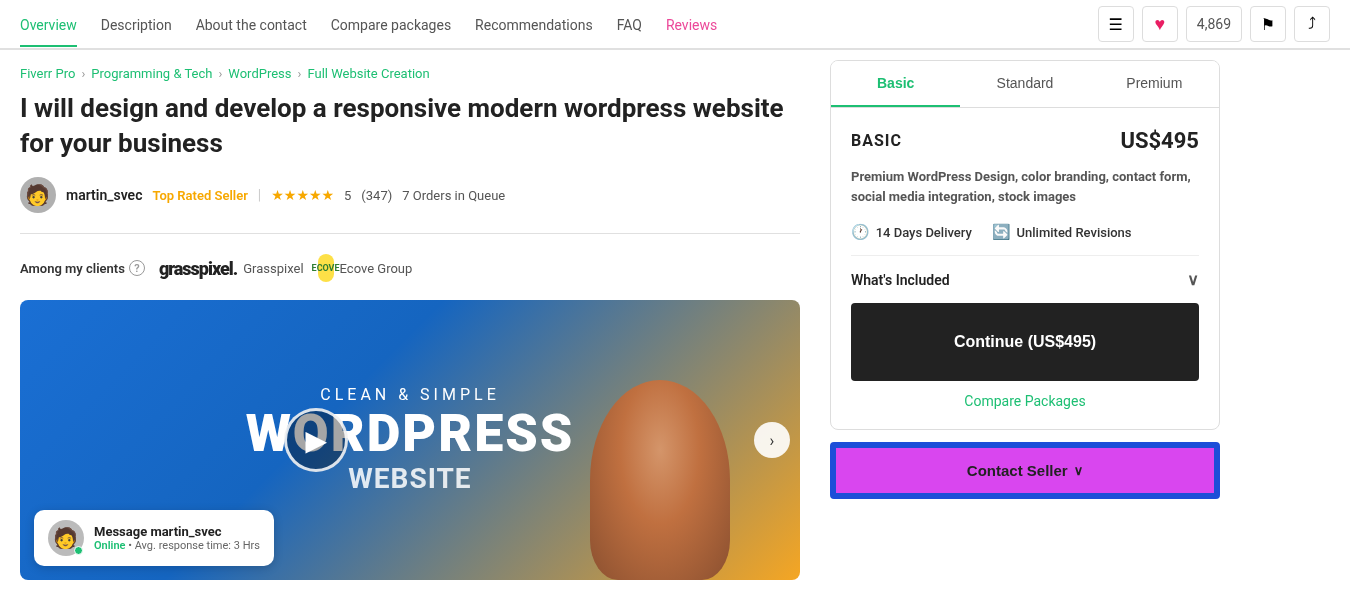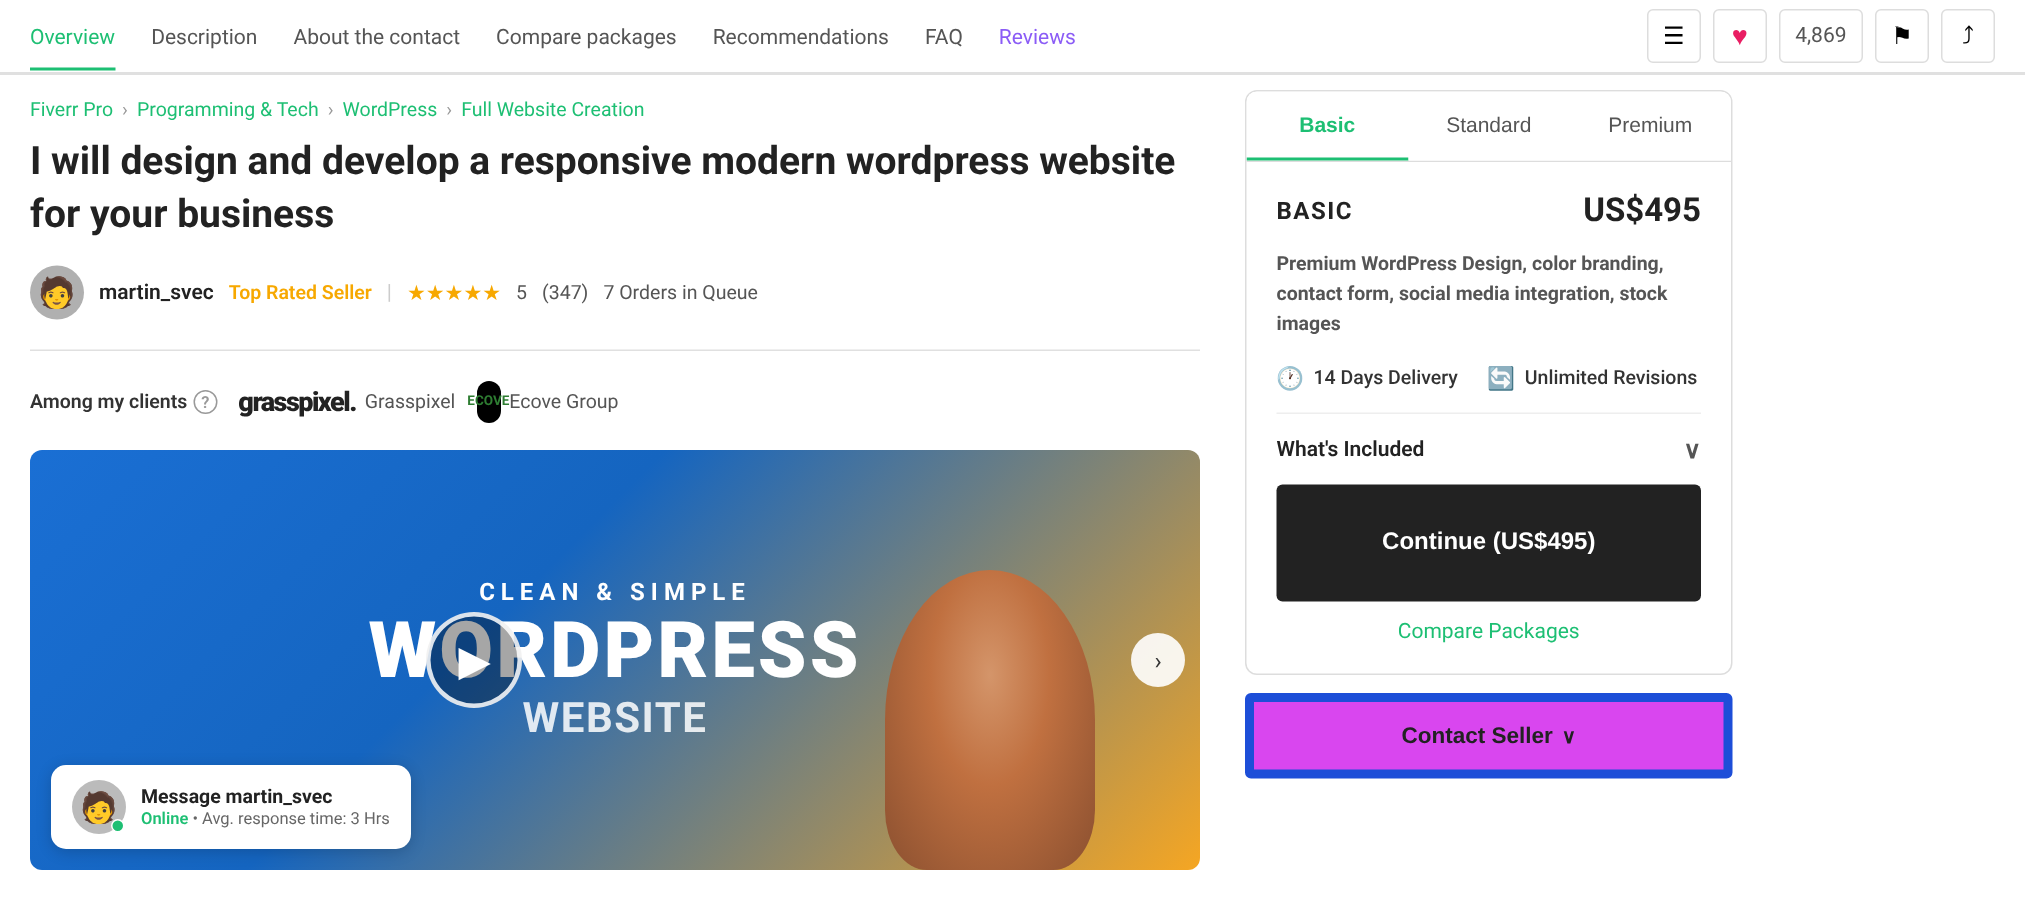--- a/index.html
+++ b/index.html
@@ -11,21 +11,21 @@
 <body>
 
 <nav style="display:flex;align-items:center;border-bottom:2px solid #e0e0e0;padding:0 20px;height:50px;position:relative;">
   <div style="display:flex;gap:24px;flex:1;">
     <a class="nav-link active" style="text-decoration:none;color:#1dbf73;font-size:14px;padding:16px 0 12px;border-bottom:2px solid #1dbf73;cursor:pointer;">Overview</a>
     <a class="nav-link" style="text-decoration:none;color:#555;font-size:14px;padding:16px 0 12px;cursor:pointer;">Description</a>
     <a class="nav-link" style="text-decoration:none;color:#555;font-size:14px;padding:16px 0 12px;cursor:pointer;">About the contact</a>
     <a class="nav-link" style="text-decoration:none;color:#555;font-size:14px;padding:16px 0 12px;cursor:pointer;">Compare packages</a>
     <a class="nav-link" style="text-decoration:none;color:#555;font-size:14px;padding:16px 0 12px;cursor:pointer;">Recommendations</a>
     <a class="nav-link" style="text-decoration:none;color:#555;font-size:14px;padding:16px 0 12px;cursor:pointer;">FAQ</a>
-    <a class="nav-link" style="text-decoration:none;color:#8b5cf6;font-size:14px;padding:16px 0 12px;cursor:pointer;">Reviews</a>
+    <a class="nav-link" style="text-decoration:none;color:#ec4899;font-size:14px;padding:16px 0 12px;cursor:pointer;">Reviews</a>
   </div>
   <div style="display:flex;align-items:center;gap:8px;">
     <button style="border:1px solid #ddd;background:#fff;border-radius:4px;width:36px;height:36px;display:flex;align-items:center;justify-content:center;cursor:pointer;font-size:16px;">☰</button>
     <button style="background:#fff;border:1px solid #ddd;border-radius:4px;width:36px;height:36px;display:flex;align-items:center;justify-content:center;cursor:pointer;color:#e91e63;font-size:18px;">♥</button>
     <div style="border:1px solid #ddd;background:#fff;border-radius:4px;padding:0 10px;height:36px;display:flex;align-items:center;font-size:14px;color:#555;">4,869</div>
     <button style="border:1px solid #ddd;background:#fff;border-radius:4px;width:36px;height:36px;display:flex;align-items:center;justify-content:center;cursor:pointer;font-size:16px;">⚑</button>
     <button style="border:1px solid #ddd;background:#fff;border-radius:4px;width:36px;height:36px;display:flex;align-items:center;justify-content:center;cursor:pointer;font-size:16px;">⤴</button>
   </div>
 </nav>
 
@@ -59,28 +59,28 @@
     <div style="display:flex;align-items:center;gap:14px;margin-bottom:18px;">
       <div style="font-weight:600;color:#333;font-size:13px;display:flex;align-items:center;gap:4px;">
         <span>Among my clients</span>
         <span style="width:16px;height:16px;border:1px solid #999;border-radius:50%;display:flex;align-items:center;justify-content:center;font-size:11px;color:#999;cursor:pointer;">?</span>
       </div>
       <div style="display:flex;align-items:center;gap:6px;">
         <span style="font-size:18px;font-weight:900;color:#222;letter-spacing:-1px;">grasspixel.</span>
         <span style="font-size:13px;color:#555;">Grasspixel</span>
       </div>
       <div style="display:flex;align-items:center;gap:6px;">
-        <div style="width:16px;height:28px;background:#000000;border-radius:12px;display:flex;align-items:center;justify-content:center;font-size:9px;font-weight:700;color:#2e7d32;">ECOVE</div>
+        <div style="width:16px;height:28px;background:#fde047;border-radius:12px;display:flex;align-items:center;justify-content:center;font-size:9px;font-weight:700;color:#2e7d32;">ECOVE</div>
         <span style="font-size:13px;color:#555;">Ecove Group</span>
       </div>
     </div>
 
     <div style="width:100%;height:280px;background:linear-gradient(135deg,#1a6fd4 0%,#1565c0 40%,#f5a623 100%);border-radius:8px;position:relative;overflow:hidden;display:flex;align-items:center;justify-content:center;">
       <div style="position:absolute;top:0;left:0;right:0;bottom:0;display:flex;flex-direction:column;align-items:center;justify-content:center;color:white;text-align:center;">
-        <div style="font-size:16px;font-weight:700;letter-spacing:4px;margin-bottom:4px;">CLEAN &amp; SIMPLE</div>
+        <div style="font-size:16px;font-weight:400;letter-spacing:4px;margin-bottom:4px;">CLEAN &amp; SIMPLE</div>
         <div style="font-size:52px;font-weight:900;letter-spacing:2px;line-height:1;">WORDPRESS</div>
         <div style="font-size:28px;font-weight:700;margin-top:2px;letter-spacing:1px;opacity:0.85;">WEBSITE</div>
       </div>
 
       <div style="position:absolute;right:50px;bottom:0;width:180px;height:240px;display:flex;align-items:flex-end;justify-content:center;">
         <div style="width:140px;height:200px;background:radial-gradient(ellipse at 50% 35%,#d4956a 0%,#c07040 40%,#8b5030 100%);border-radius:50% 50% 20% 20%;"></div>
       </div>
 
       <button style="position:absolute;width:64px;height:64px;background:rgba(0,0,0,0.35);border:3px solid rgba(255,255,255,0.85);border-radius:50%;display:flex;align-items:center;justify-content:center;cursor:pointer;font-size:28px;color:white;left:38%;top:50%;transform:translate(-50%,-50%);z-index:5;">▶</button>
 
@@ -97,21 +97,21 @@
             <span style="color:#1dbf73;font-weight:600;">Online</span>
             <span> • </span>
             <span>Avg. response time: 3 Hrs</span>
           </div>
         </div>
       </div>
     </div>
 
   </div>
 
-  <div style="width:325px;flex-shrink:0;padding-top:10px;">
+  <div style="width:390px;flex-shrink:0;padding-top:10px;">
     <div style="border:1px solid #ddd;border-radius:8px;overflow:hidden;">
 
       <div style="display:flex;border-bottom:1px solid #ddd;">
         <button style="flex:1;text-align:center;padding:14px;font-size:14px;color:#1dbf73;cursor:pointer;border:none;border-bottom:2px solid #1dbf73;background:#fff;font-weight:600;">Basic</button>
         <button style="flex:1;text-align:center;padding:14px;font-size:14px;color:#555;cursor:pointer;border:none;border-bottom:2px solid transparent;background:#fff;">Standard</button>
         <button style="flex:1;text-align:center;padding:14px;font-size:14px;color:#555;cursor:pointer;border:none;border-bottom:2px solid transparent;background:#fff;">Premium</button>
       </div>
 
       <div style="padding:20px;">
         

